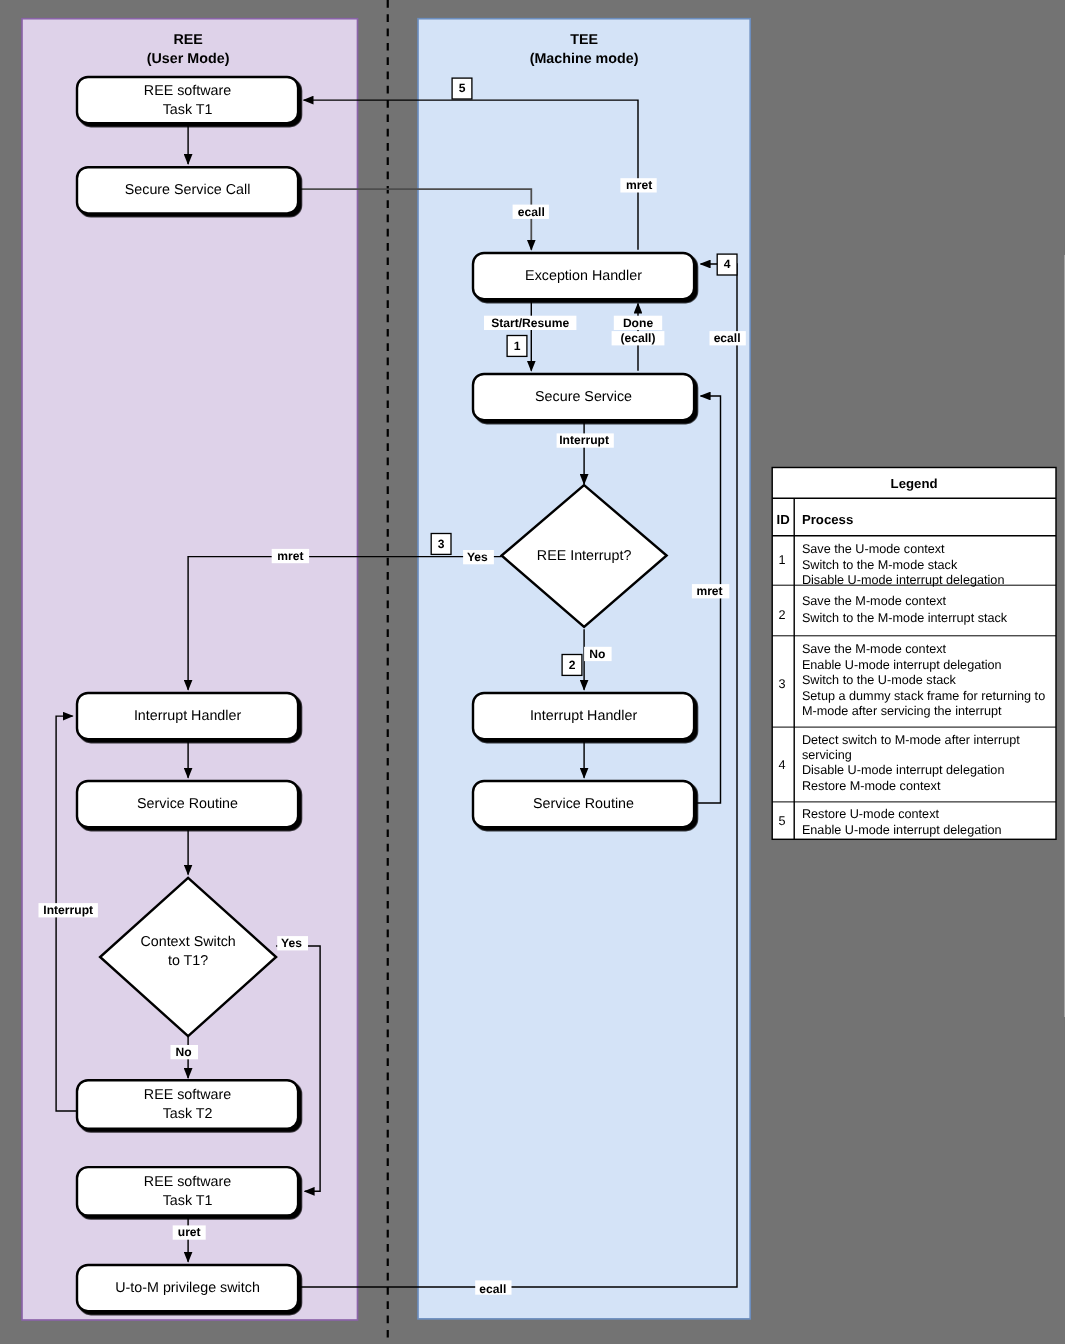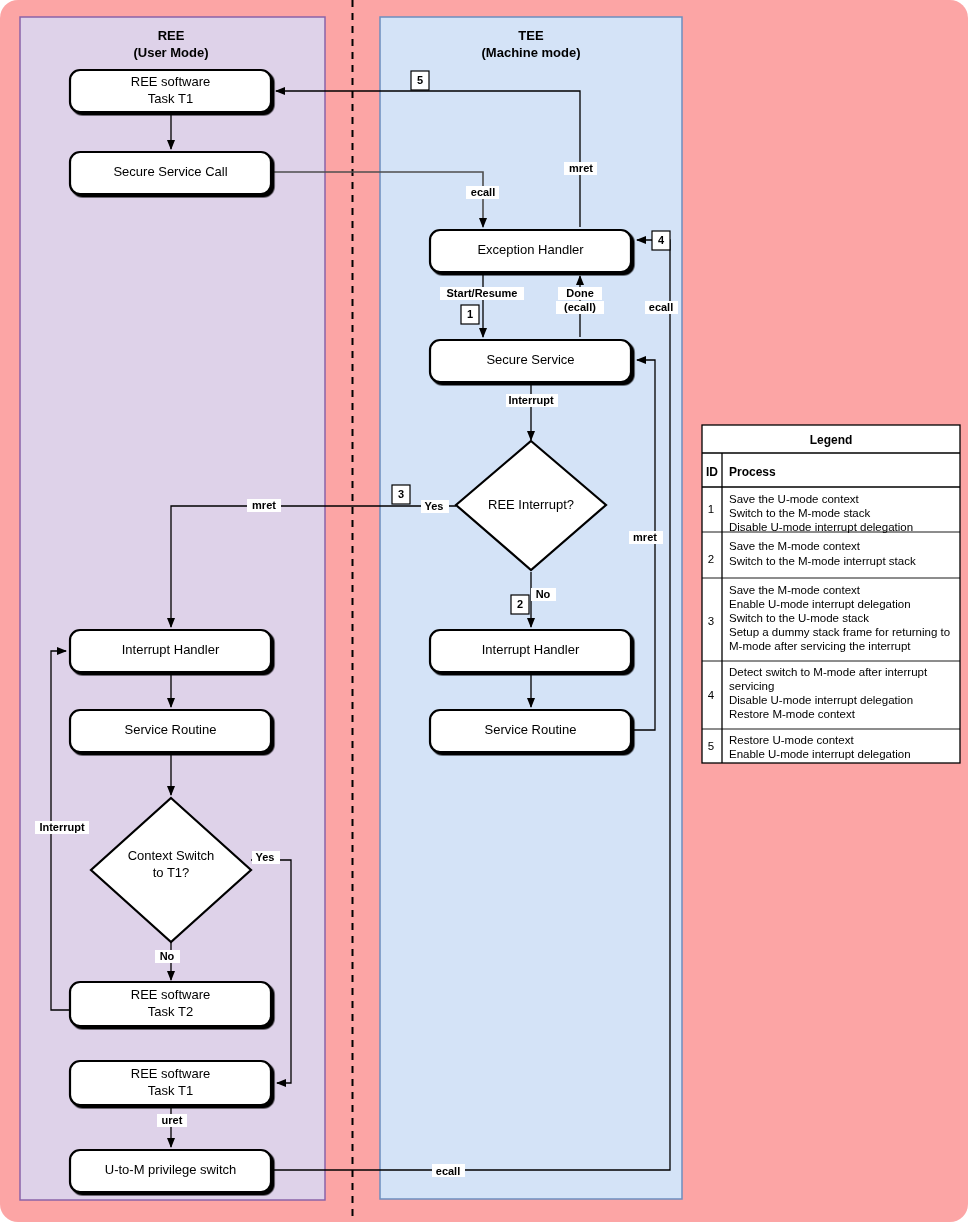--- a/index.html
+++ b/index.html
@@ -1,18 +1,18 @@
 <!DOCTYPE html>
 <html><head>
 <meta charset="utf-8">
 <title>REE/TEE Flow Diagram</title>
 <style>
   html,body{margin:0;padding:0;background:#ffffff;}
   body{font-family:"Liberation Sans", sans-serif;}
-  #stage{position:relative;width:968px;height:1222px;background:#fca5a5;overflow:hidden;border-radius:18px;}
+  #stage{position:relative;width:968px;height:1222px;background:#737373;overflow:hidden;}
   svg{display:block;}
   .node-text{font-family:"Liberation Sans", sans-serif;font-size:13px;fill:#000;text-anchor:middle;dominant-baseline:middle;}
   .lane-title{font-family:"Liberation Sans", sans-serif;font-size:13px;font-weight:bold;fill:#000;text-anchor:middle;}
   .edge-label{font-family:"Liberation Sans", sans-serif;font-size:11px;font-weight:bold;fill:#000;text-anchor:middle;}
   .step-num{font-family:"Liberation Sans", sans-serif;font-size:11px;font-weight:bold;fill:#000;text-anchor:middle;dominant-baseline:middle;}
   .legend-head{font-family:"Liberation Sans", sans-serif;font-size:12px;font-weight:bold;fill:#000;}
   .legend-id{font-family:"Liberation Sans", sans-serif;font-size:11.5px;fill:#000;text-anchor:middle;}
   .legend-cell{font-family:"Liberation Sans", sans-serif;font-size:11.5px;fill:#000;}
 </style>
 </head>

